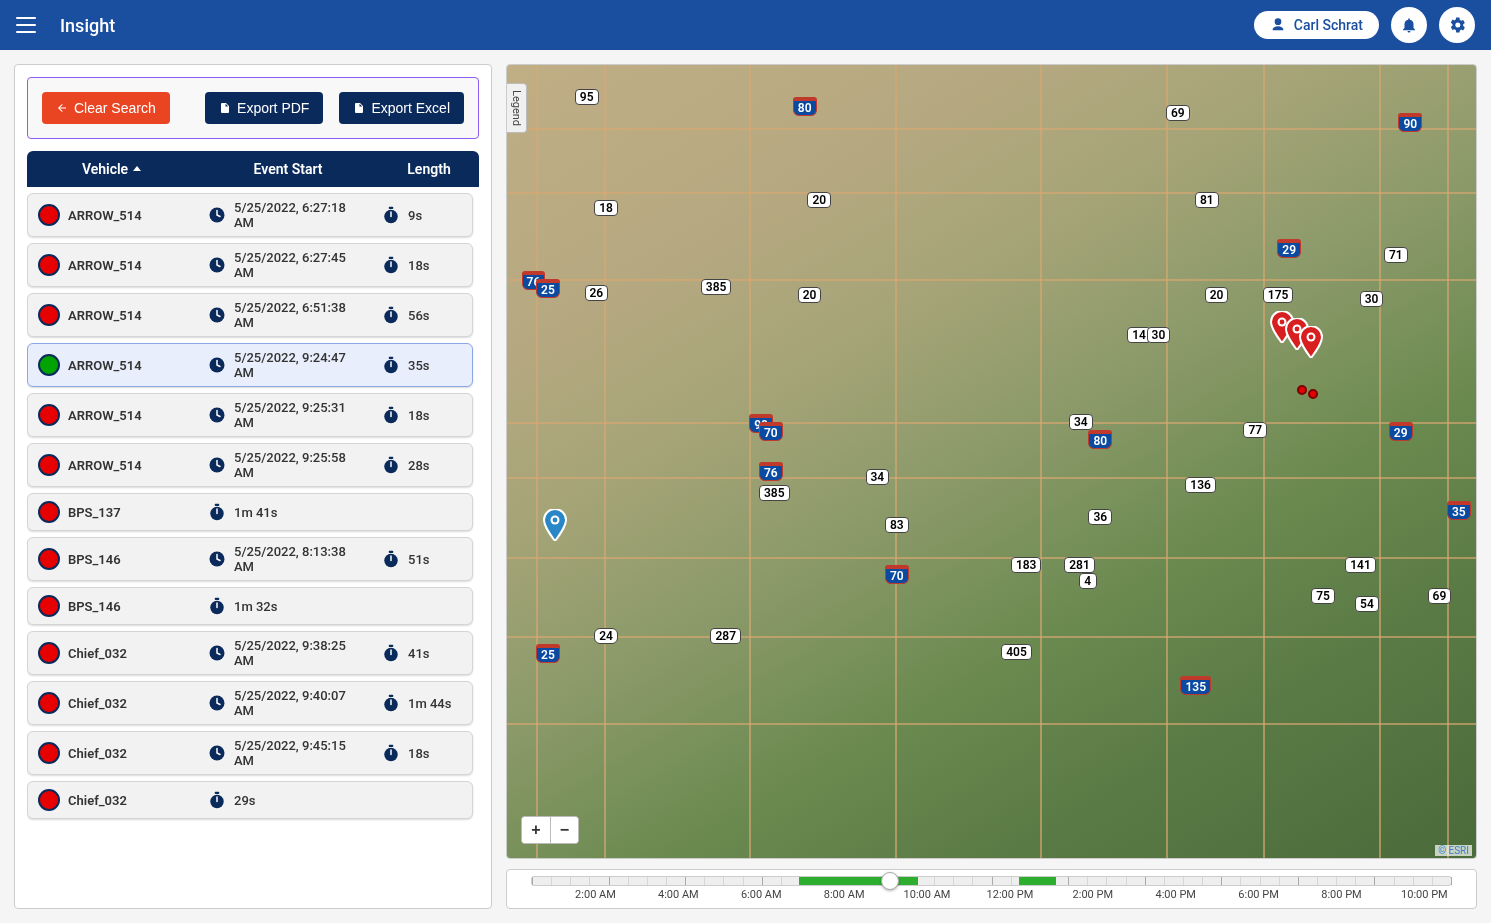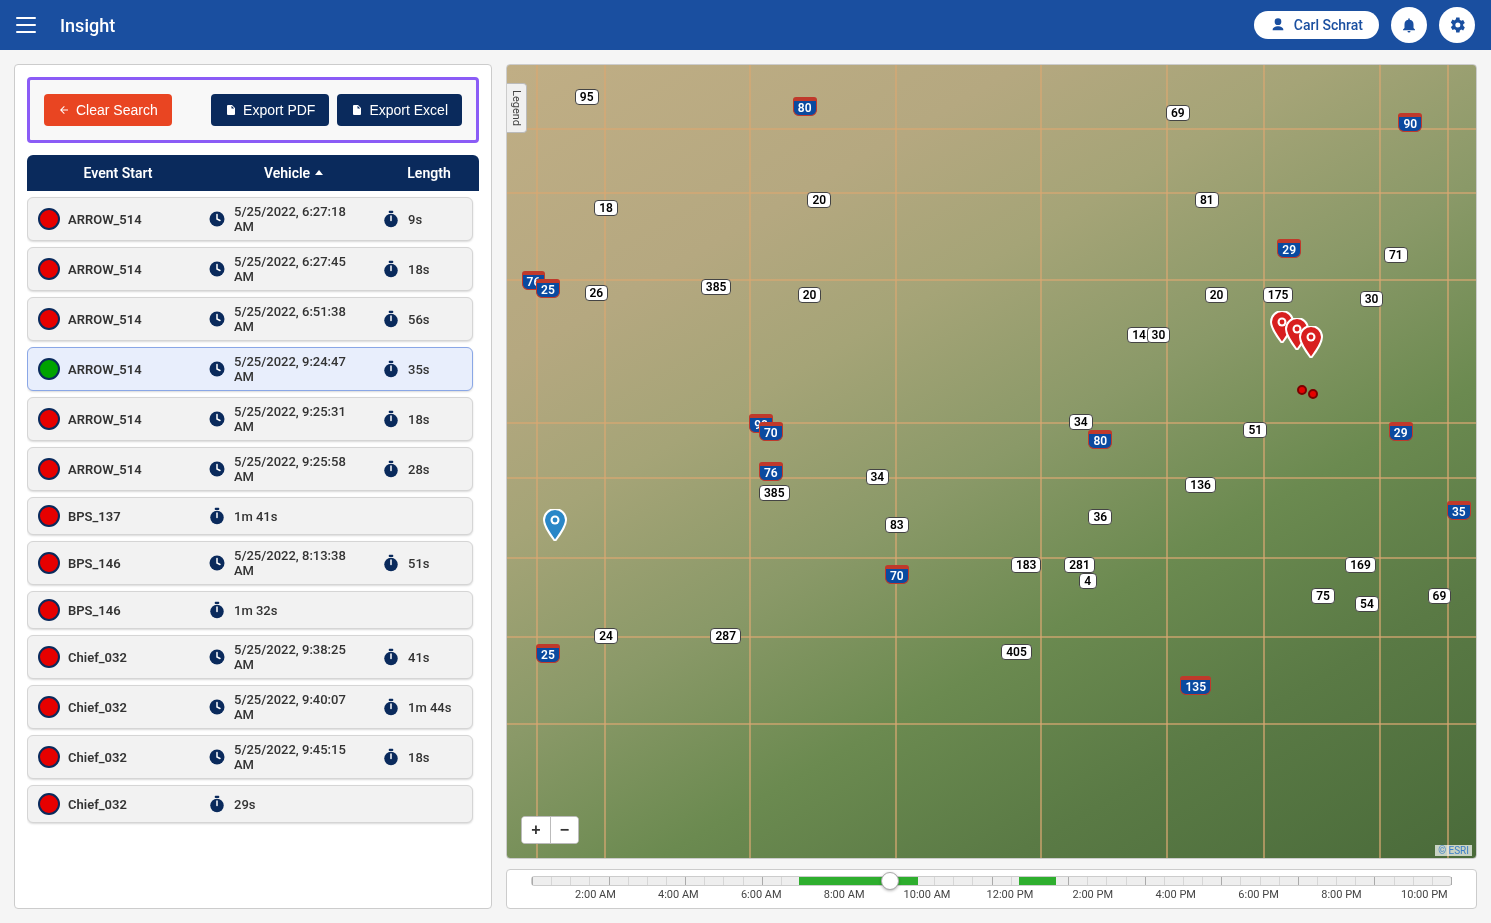--- a/index.html
+++ b/index.html
@@ -69,27 +69,27 @@
       width: 478px;
       background: #fff;
       border: 1px solid #ccc;
       border-radius: 4px;
       display: flex;
       flex-direction: column;
       overflow: hidden;
     }
     .toolbar {
       padding: 14px;
-      border: 3px solid #8b5cf6;
+      border: 1px solid #8b5cf6;
       border-radius: 4px;
       margin: 12px;
       background: #f8f8f8;
       display: flex;
       align-items: center;
-      gap: 8px;
+      gap: 16px;
     }
     .btn {
       display: inline-flex;
       align-items: center;
       gap: 6px;
       padding: 8px 14px;
       border-radius: 4px;
       font-size: 14px;
       font-weight: 500;
       cursor: pointer;
@@ -318,28 +318,28 @@
       <button class="btn btn-dark">
         <svg width="12" height="12" viewBox="0 0 24 24" fill="#fff">
             <path d="M14 2H6a2 2 0 0 0-2 2v16a2 2 0 0 0 2 2h12a2 2 0 0 0 2-2V8zM13 9V3.5L18.5 9z"></path>
           </svg>
         <span>Export Excel</span>
       </button>
     </div>
 
     <div class="table-wrap">
       <div class="thead">
-        <div class="col col-e">
-          <span>Event Start</span>
-        </div>
         <div class="col col-v">
           <span>Vehicle</span>
           <svg width="10" height="10" viewBox="0 0 10 10" fill="#fff">
               <path d="M5 2l4 5H1z"></path>
             </svg>
+        </div>
+        <div class="col col-e">
+          <span>Event Start</span>
         </div>
         <div class="col col-l">
           <span>Length</span>
         </div>
       </div>
       <div class="tbody" id="tbody">
           <div class="row">
             <div class="col col-v">
               <span class="dot red"></span>
               <span class="vehicle-label">ARROW_514</span>
@@ -678,45 +678,45 @@
         <div class="shield" style="left: 8%; top: 27%; margin-top: 6px;">26</div>
         <div class="shield" style="left: 20%; top: 27%;">385</div>
         <div class="shield" style="left: 30%; top: 28%;">20</div>
         <div class="shield interstate" style="left: 25%; top: 44%;">90</div>
         <div class="shield interstate" style="left: 26%; top: 45%;">70</div>
         <div class="shield interstate" style="left: 26%; top: 50%;">76</div>
         <div class="shield" style="left: 26%; top: 53%;">385</div>
         <div class="shield" style="left: 37%; top: 51%;">34</div>
         <div class="shield" style="left: 21%; top: 71%;">287</div>
         <div class="shield" style="left: 39%; top: 57%;">83</div>
-        <div class="shield" style="left: 9%; top: 71%;">24</div>
+        <div class="shield" style="left: 9%; top: 71%; border-radius: 6px;">24</div>
         <div class="shield interstate" style="left: 3%; top: 73%;">25</div>
         <div class="shield" style="left: 52%; top: 62%;">183</div>
         <div class="shield interstate" style="left: 39%; top: 63%;">70</div>
         <div class="shield" style="left: 60%; top: 56%;">36</div>
         <div class="shield interstate" style="left: 60%; top: 46%;">80</div>
         <div class="shield" style="left: 64%; top: 33%;">14</div>
         <div class="shield" style="left: 66%; top: 33%;">30</div>
         <div class="shield" style="left: 68%; top: 5%;">69</div>
         <div class="shield" style="left: 71%; top: 16%;">81</div>
         <div class="shield interstate" style="left: 79.5%; top: 22%;">29</div>
         <div class="shield" style="left: 72%; top: 28%;">20</div>
         <div class="shield" style="left: 78%; top: 28%;">175</div>
         <div class="shield" style="left: 88%; top: 28.5%;">30</div>
         <div class="shield" style="left: 90.5%; top: 23%;">71</div>
         <div class="shield interstate" style="left: 92%; top: 6%;">90</div>
         <div class="shield" style="left: 58%; top: 44%;">34</div>
         <div class="shield interstate" style="left: 91%; top: 45%;">29</div>
-        <div class="shield" style="left: 76%; top: 45%;">51</div>
+        <div class="shield" style="left: 76%; top: 45%;">77</div>
         <div class="shield" style="left: 70%; top: 52%;">136</div>
         <div class="shield" style="left: 57.5%; top: 62%;">281</div>
         <div class="shield" style="left: 59%; top: 64%;">4</div>
         <div class="shield interstate" style="left: 69.5%; top: 77%;">135</div>
         <div class="shield" style="left: 83%; top: 66%;">75</div>
-        <div class="shield" style="left: 86.5%; top: 62%;">169</div>
+        <div class="shield" style="left: 86.5%; top: 62%;">141</div>
         <div class="shield" style="left: 83.5%; top: 67%; margin-left: 39px;">54</div>
         <div class="shield interstate" style="left: 97%; top: 55%;">35</div>
         <div class="shield" style="left: 51%; top: 73%; text-align: right;">405</div>
         <div class="shield" style="left: 95%; top: 66%;">69</div>
         <div class="marker" style="left: 5%; top: 60%;"><svg viewBox="0 0 24 32">
             <path d="M12 0C6 0 1 5 1 11c0 7 11 21 11 21s11-14 11-21C23 5 18 0 12 0z" fill="#2a87c7" stroke="#fff" stroke-width="2"></path>
             <circle cx="12" cy="11" r="4.5" fill="#fff"></circle>
             <circle cx="12" cy="11" r="2.4" fill="#2a87c7"></circle>
           </svg></div>
         <div class="marker" style="left: 80%; top: 35%;"><svg viewBox="0 0 24 32">

